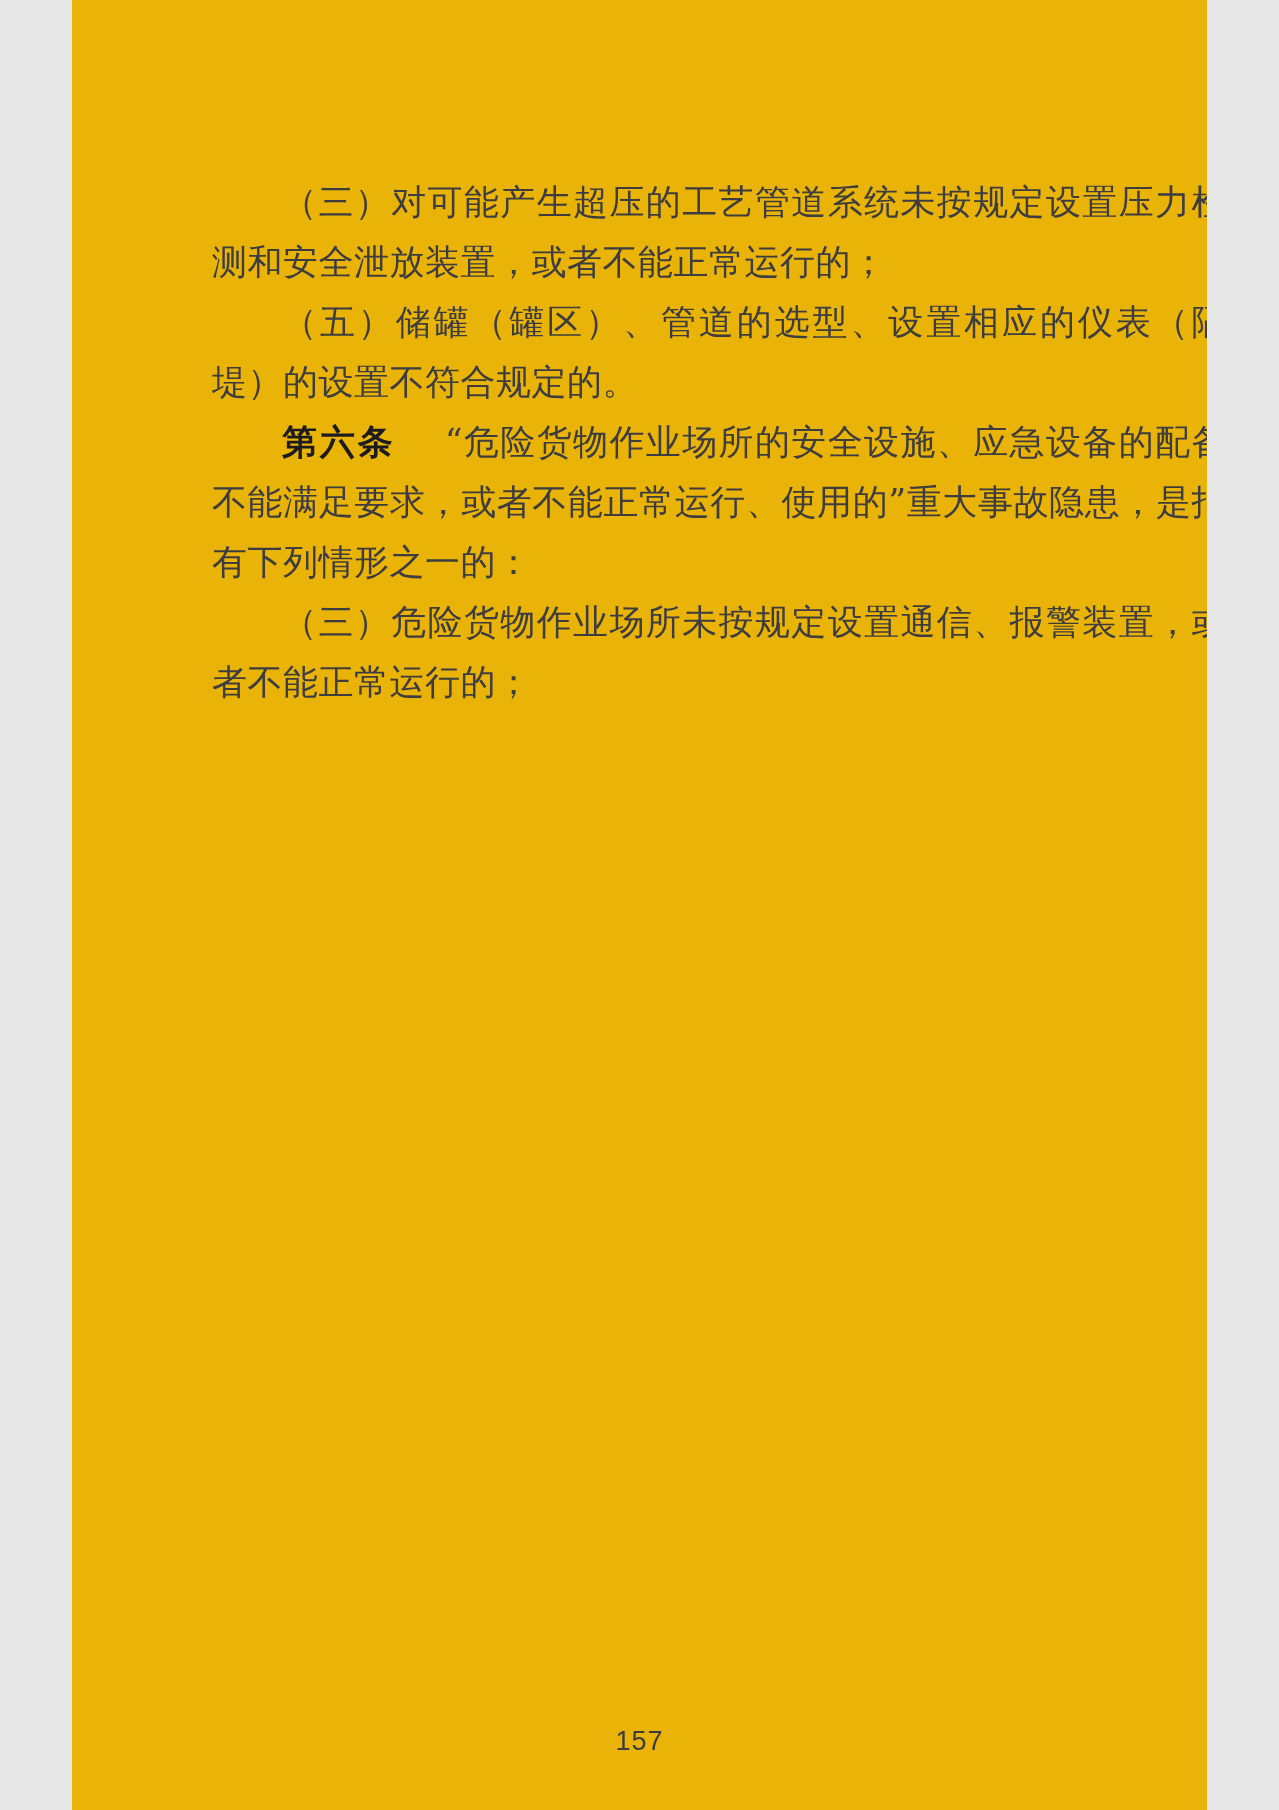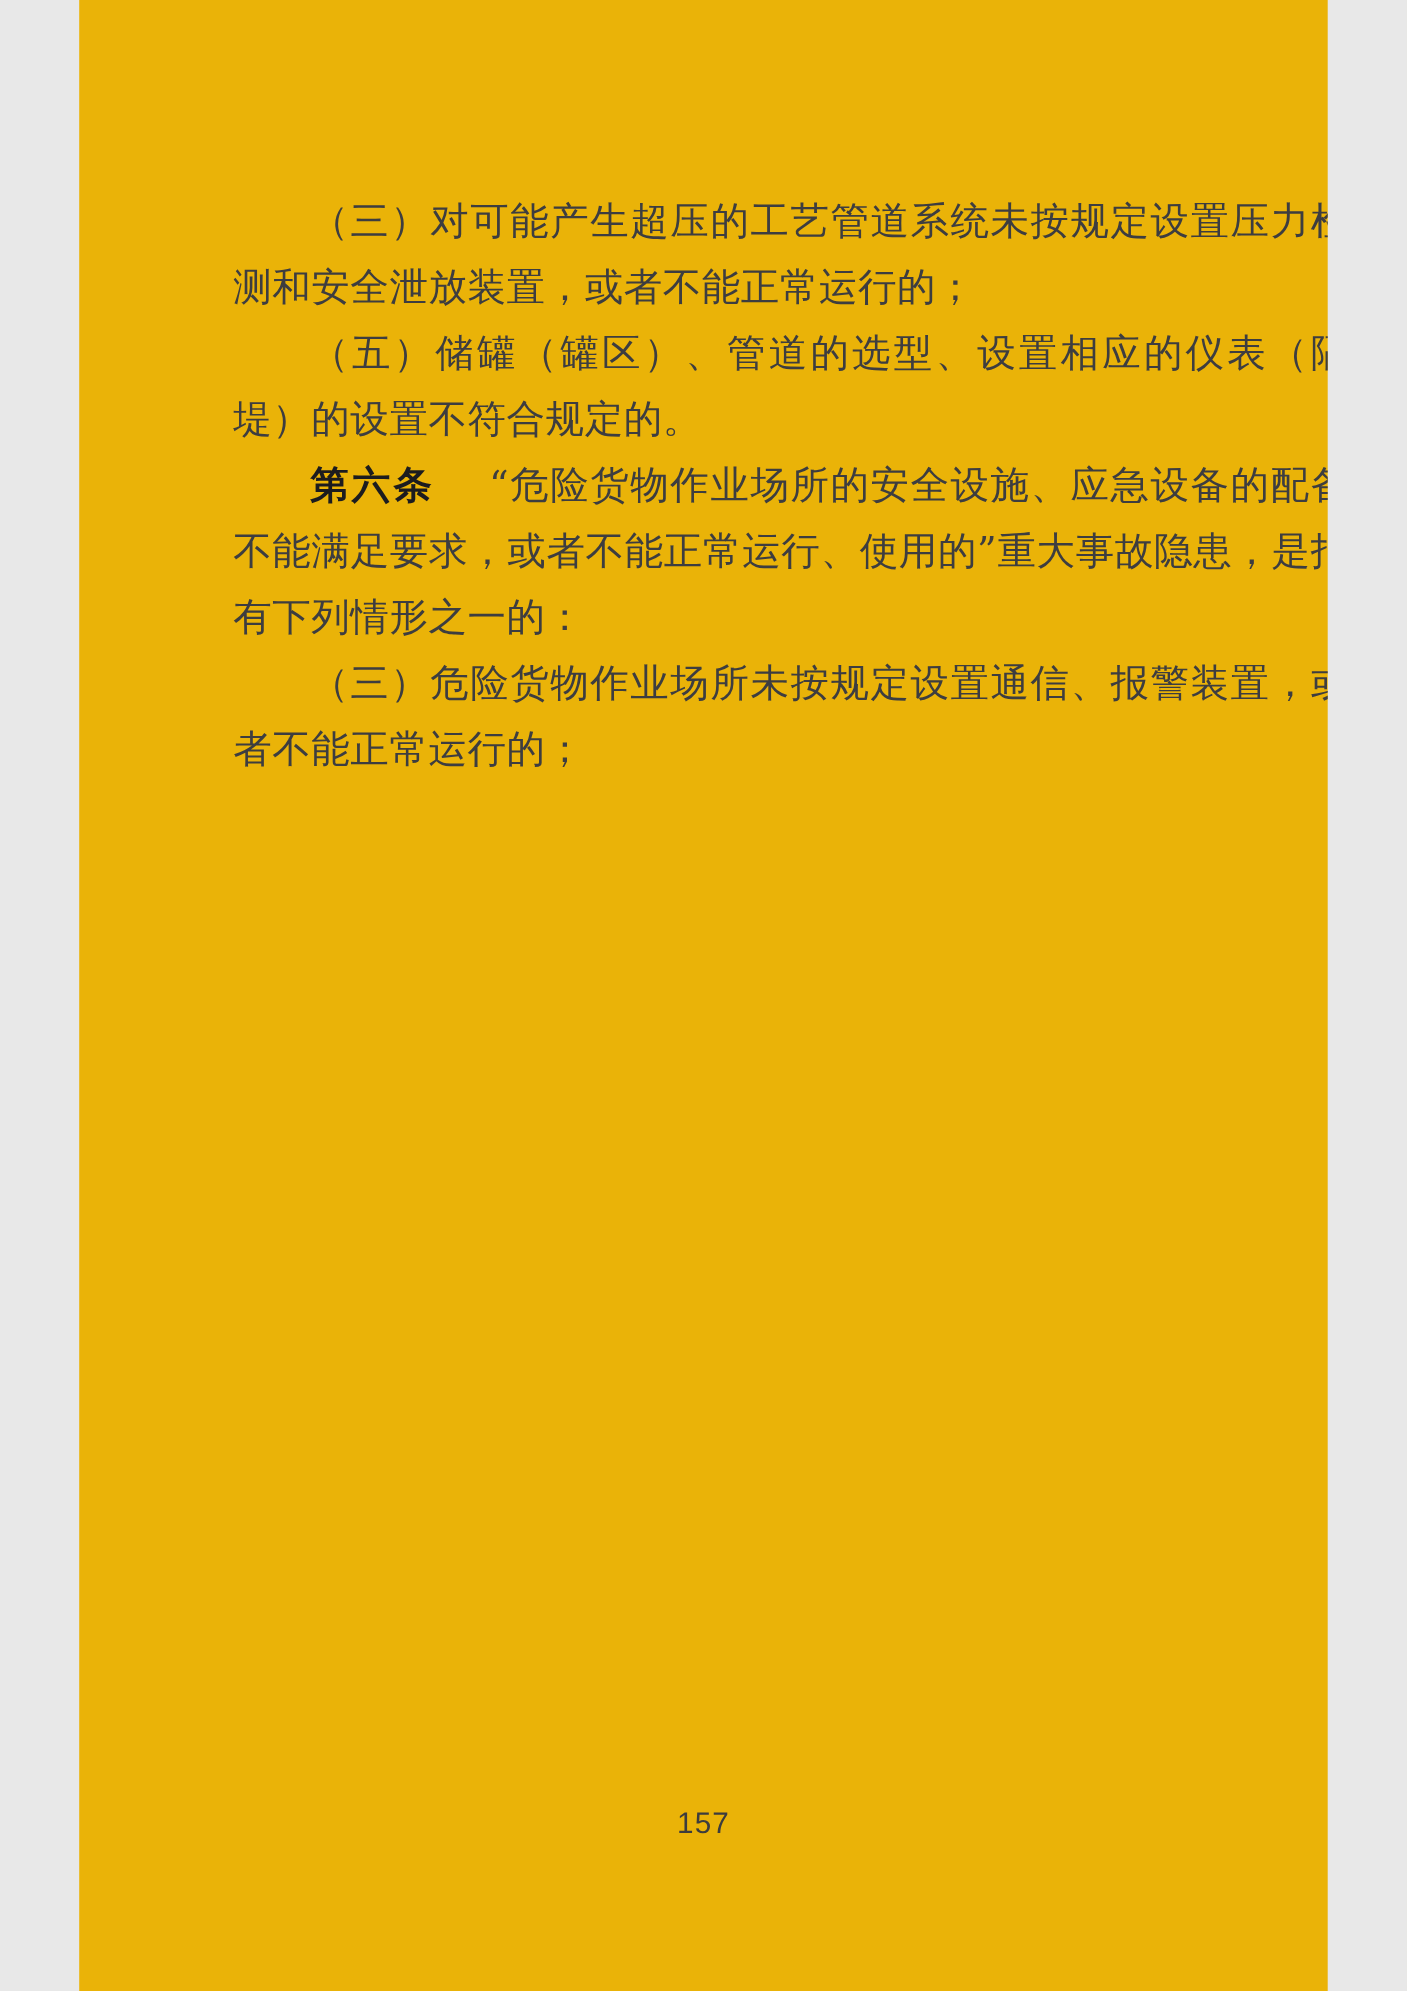--- a/index.html
+++ b/index.html
@@ -40,21 +40,21 @@
     margin-right: 1.4em;
     letter-spacing: 2px;
   }
   .lead:empty {
     display: none;
     margin: 0;
   }
   .footer {
     position: absolute;
     left: 0;
-    top: 1642px;
+    top: 1726px;
     width: 100%;
     text-align: center;
   }
   .page-number {
     font-family: "Liberation Sans", "DejaVu Sans", sans-serif;
     font-size: 27px;
     color: #3c3c3e;
     letter-spacing: 1px;
   }
 </style>

